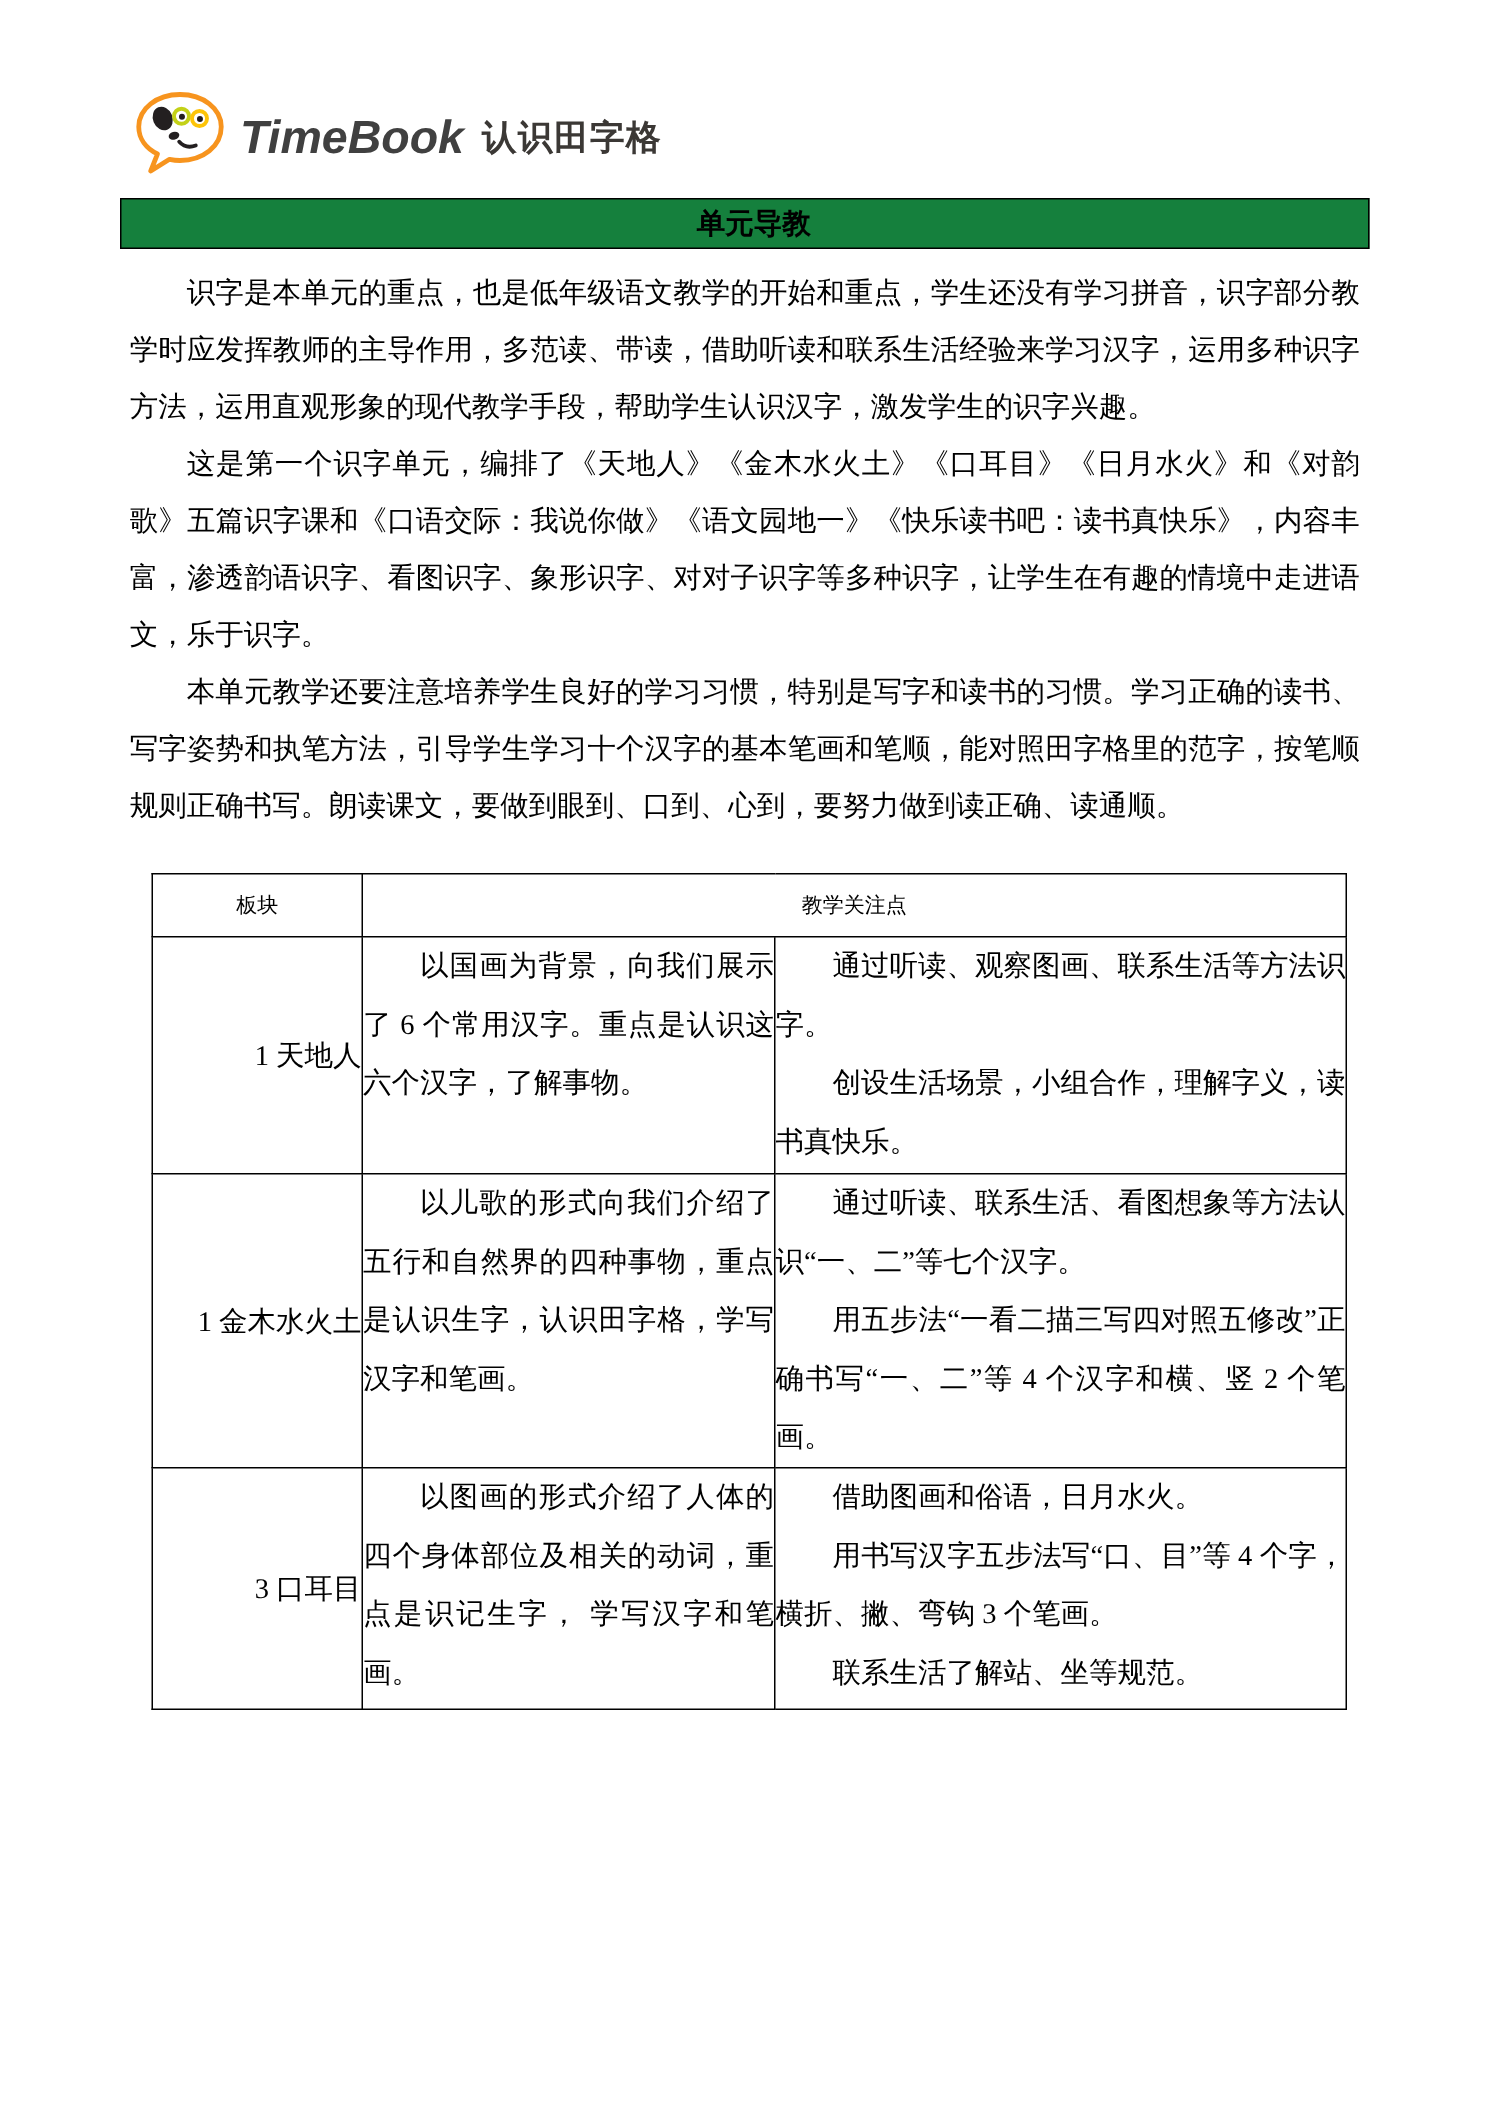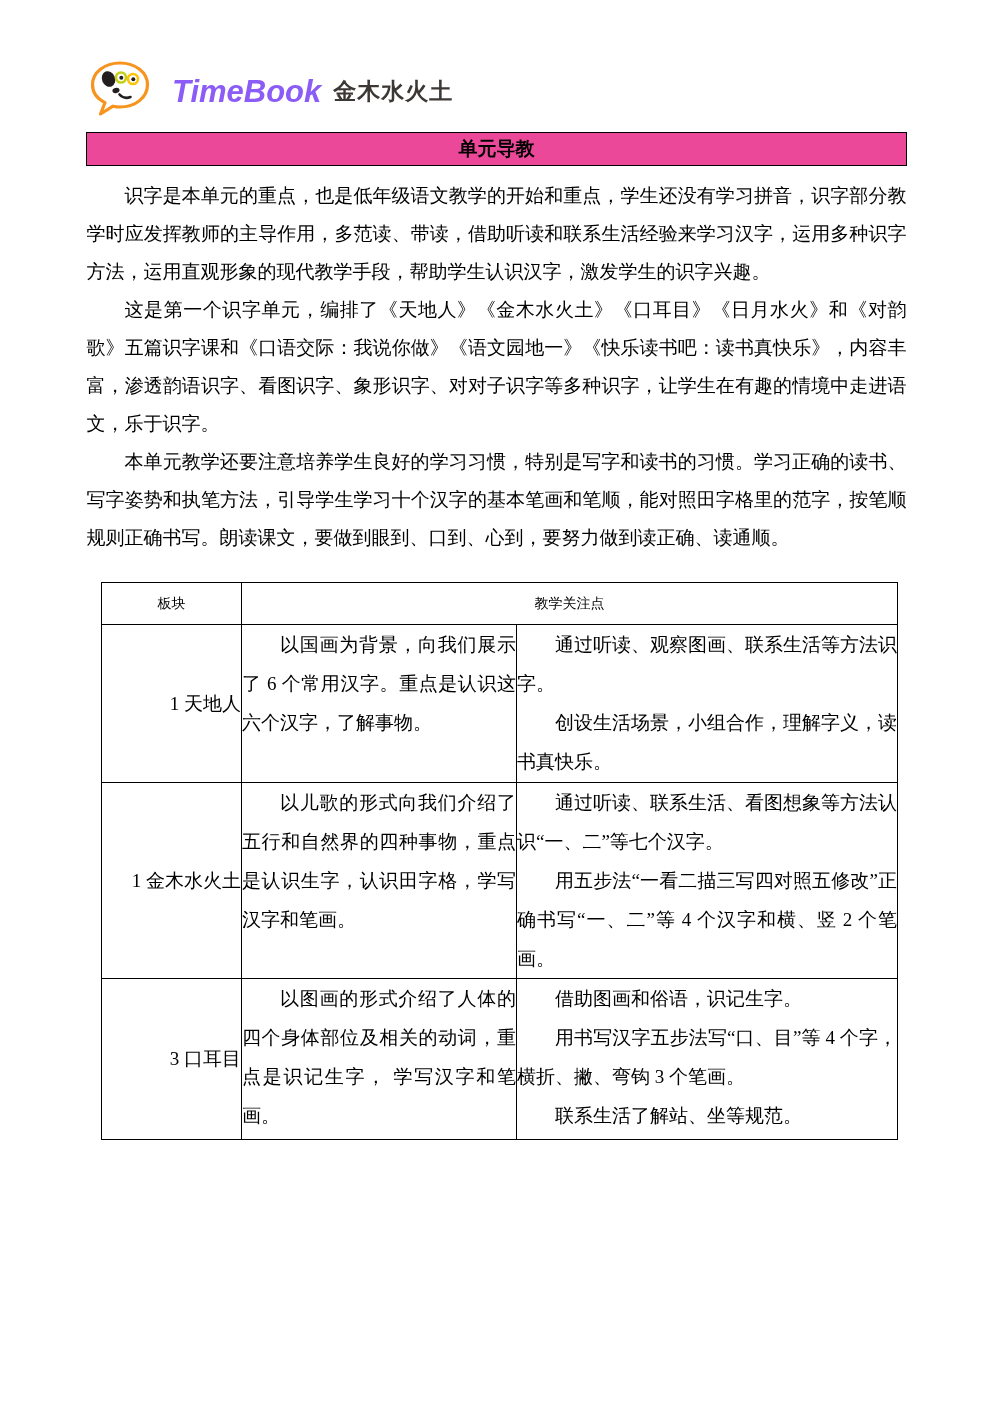--- a/index.html
+++ b/index.html
@@ -83,26 +83,26 @@
         <path d="M32 3 C16.5 3 4.5 12.5 4.5 24.5 C4.5 32.5 9.5 39 17 42.6 L12.5 54 L25 46.2 C27.3 46.7 29.6 47 32 47 C47.5 47 59.5 37.5 59.5 24.5 C59.5 12.5 47.5 3 32 3 Z" fill="#ffffff" stroke="#f7941e" stroke-width="3.2" stroke-linejoin="round"></path>
         <ellipse cx="20.5" cy="19" rx="6.5" ry="8" fill="#231f20" transform="rotate(-22 20.5 19)"></ellipse>
         <circle cx="33" cy="17.5" r="5" fill="none" stroke="#c3d117" stroke-width="2.6"></circle>
         <circle cx="45" cy="19" r="5" fill="none" stroke="#fdc408" stroke-width="2.6"></circle>
         <circle cx="33.3" cy="17.8" r="2" fill="#231f20"></circle>
         <circle cx="45.3" cy="19.3" r="2" fill="#231f20"></circle>
         <ellipse cx="28" cy="30.5" rx="3.6" ry="2.6" fill="#231f20" transform="rotate(-15 28 30.5)"></ellipse>
         <path d="M31.5 34.5 q4.5 5 11 2.5" fill="none" stroke="#231f20" stroke-width="2.6" stroke-linecap="round"></path>
       </svg>
     </span>
-    <span class="brand-text" style="color: #8b5cf6; margin-left: 12px;">TimeBook</span>
-    <span class="brand-suffix">金木水火土</span>
+    <span class="brand-text" style="color: #404040;">TimeBook</span>
+    <span class="brand-suffix">认识田字格</span>
   </div>
 
 
-  <div class="section-bar" style="background: #ec4899;">
+  <div class="section-bar" style="background: #15803d; padding-left: 12px;">
     <span>单元导教</span>
   </div>
 
   <div class="content">
     <p>识字是本单元的重点，也是低年级语文教学的开始和重点，学生还没有学习拼音，识字部分教学时应发挥教师的主导作用，多范读、带读，借助听读和联系生活经验来学习汉字，运用多种识字方法，运用直观形象的现代教学手段，帮助学生认识汉字，激发学生的识字兴趣。</p>
     <p>这是第一个识字单元，编排了《天地人》《金木水火土》《口耳目》《日月水火》和《对韵歌》五篇识字课和《口语交际：我说你做》《语文园地一》《快乐读书吧：读书真快乐》，内容丰富，渗透韵语识字、看图识字、象形识字、对对子识字等多种识字，让学生在有趣的情境中走进语文，乐于识字。</p>
     <p>本单元教学还要注意培养学生良好的学习习惯，特别是写字和读书的习惯。学习正确的读书、写字姿势和执笔方法，引导学生学习十个汉字的基本笔画和笔顺，能对照田字格里的范字，按笔顺规则正确书写。朗读课文，要做到眼到、口到、心到，要努力做到读正确、读通顺。</p>
   </div>
 
   <table class="unit-table">
@@ -137,21 +137,21 @@
           <p>通过听读、联系生活、看图想象等方法认识“一、二”等七个汉字。</p>
           <p>用五步法“一看二描三写四对照五修改”正确书写“一、二”等 4 个汉字和横、竖 2 个笔画。</p>
         </td>
       </tr>
       <tr style="height:161px;">
         <td class="label-cell">3 口耳目</td>
         <td class="para-cell">
           <p>以图画的形式介绍了人体的四个身体部位及相关的动词，重点是识记生字， 学写汉字和笔画。</p>
         </td>
         <td class="para-cell">
-          <p>借助图画和俗语，识记生字。</p>
+          <p>借助图画和俗语，日月水火。</p>
           <p>用书写汉字五步法写“口、目”等 4 个字，横折、撇、弯钩 3 个笔画。</p>
           <p>联系生活了解站、坐等规范。</p>
         </td>
       </tr>
     </tbody>
   </table>
 
 </div>
 
 </body></html>

